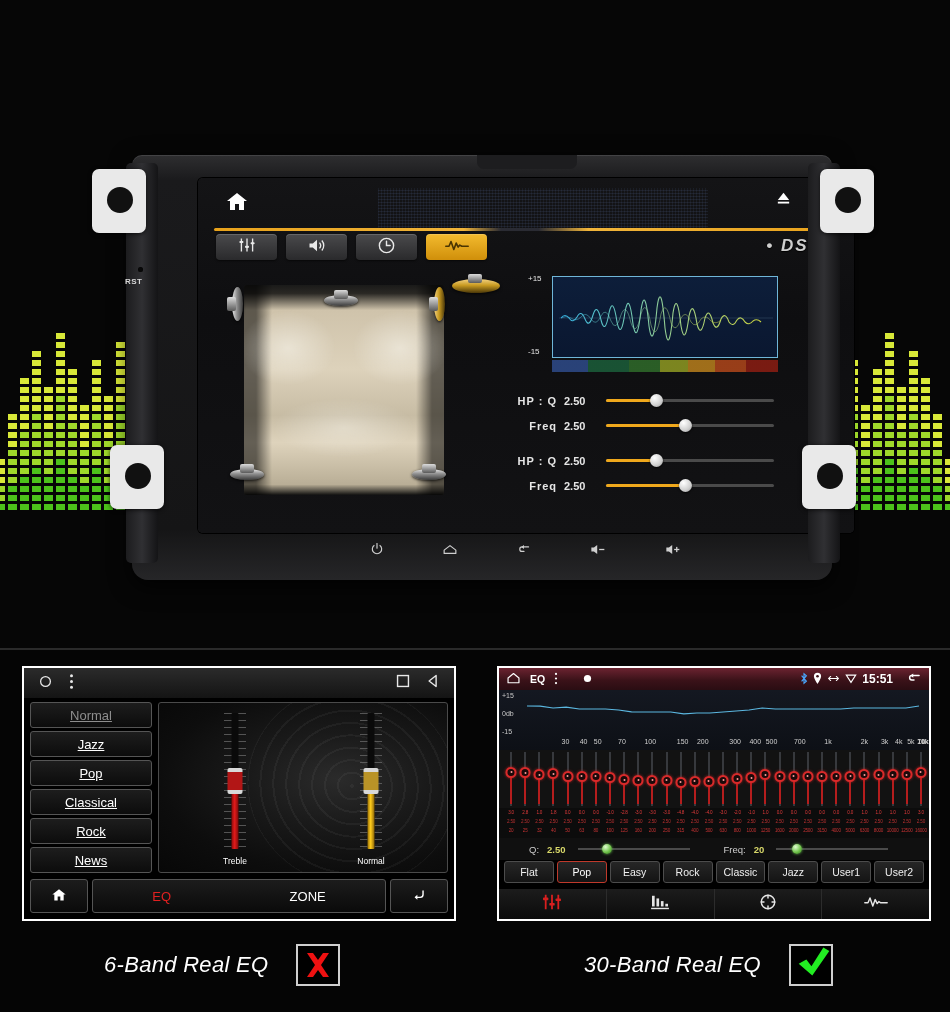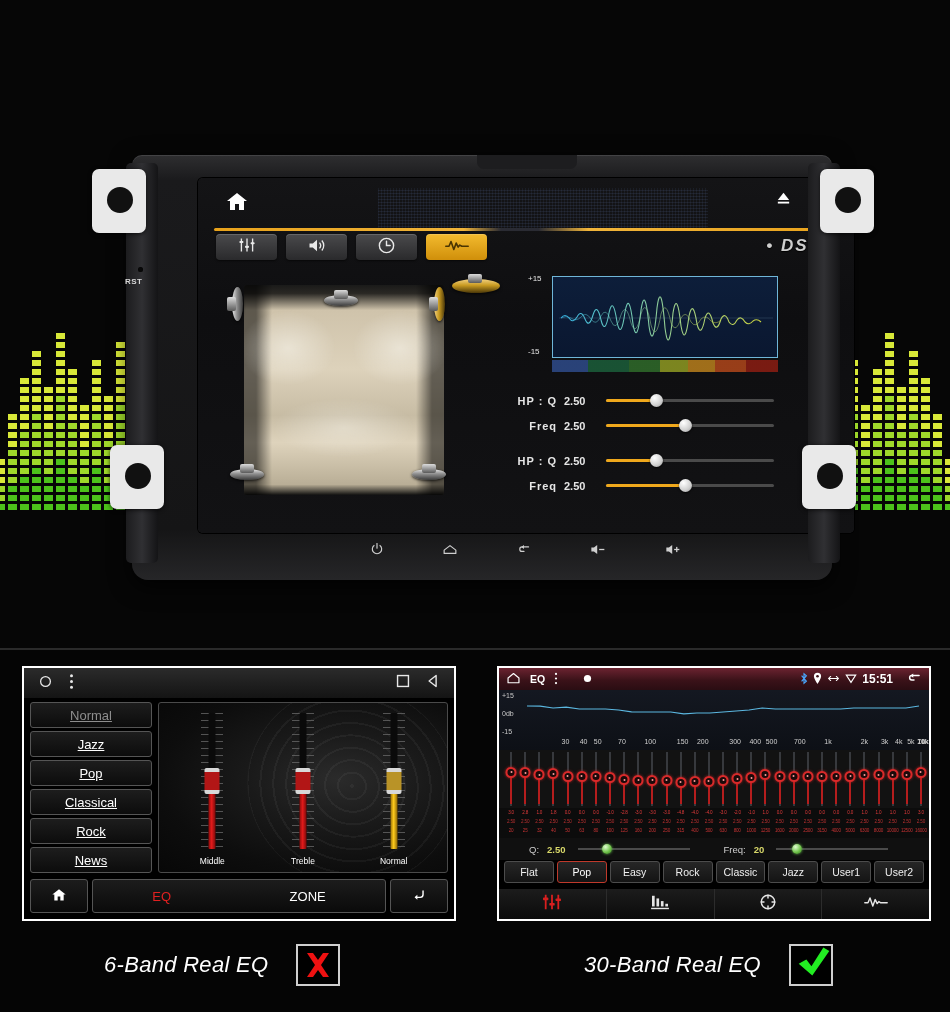--- a/index.html
+++ b/index.html
@@ -879,29 +879,20 @@
       <div class="sb-eq">
         <div class="swirl"></div>
         <div class="faders" id="faders">
             <div class="fader">
               <div class="fslot">
                 <div class="fticks"></div>
                 <div class="fstem"></div>
                 <div class="fbar red" style="height:45%"></div>
                 <div class="fcap red" style="bottom:calc(45% - 6px)"></div>
               </div>
-              <div class="flabel">Middle</div>
-            </div>
-            <div class="fader">
-              <div class="fslot">
-                <div class="fticks"></div>
-                <div class="fstem"></div>
-                <div class="fbar red" style="height:45%"></div>
-                <div class="fcap red" style="bottom:calc(45% - 6px)"></div>
-              </div>
               <div class="flabel">Treble</div>
             </div>
             <div class="fader">
               <div class="fslot">
                 <div class="fticks"></div>
                 <div class="fstem"></div>
                 <div class="fbar yel" style="height:45%"></div>
                 <div class="fcap yel" style="bottom:calc(45% - 6px)"></div>
               </div>
               <div class="flabel">Normal</div>

